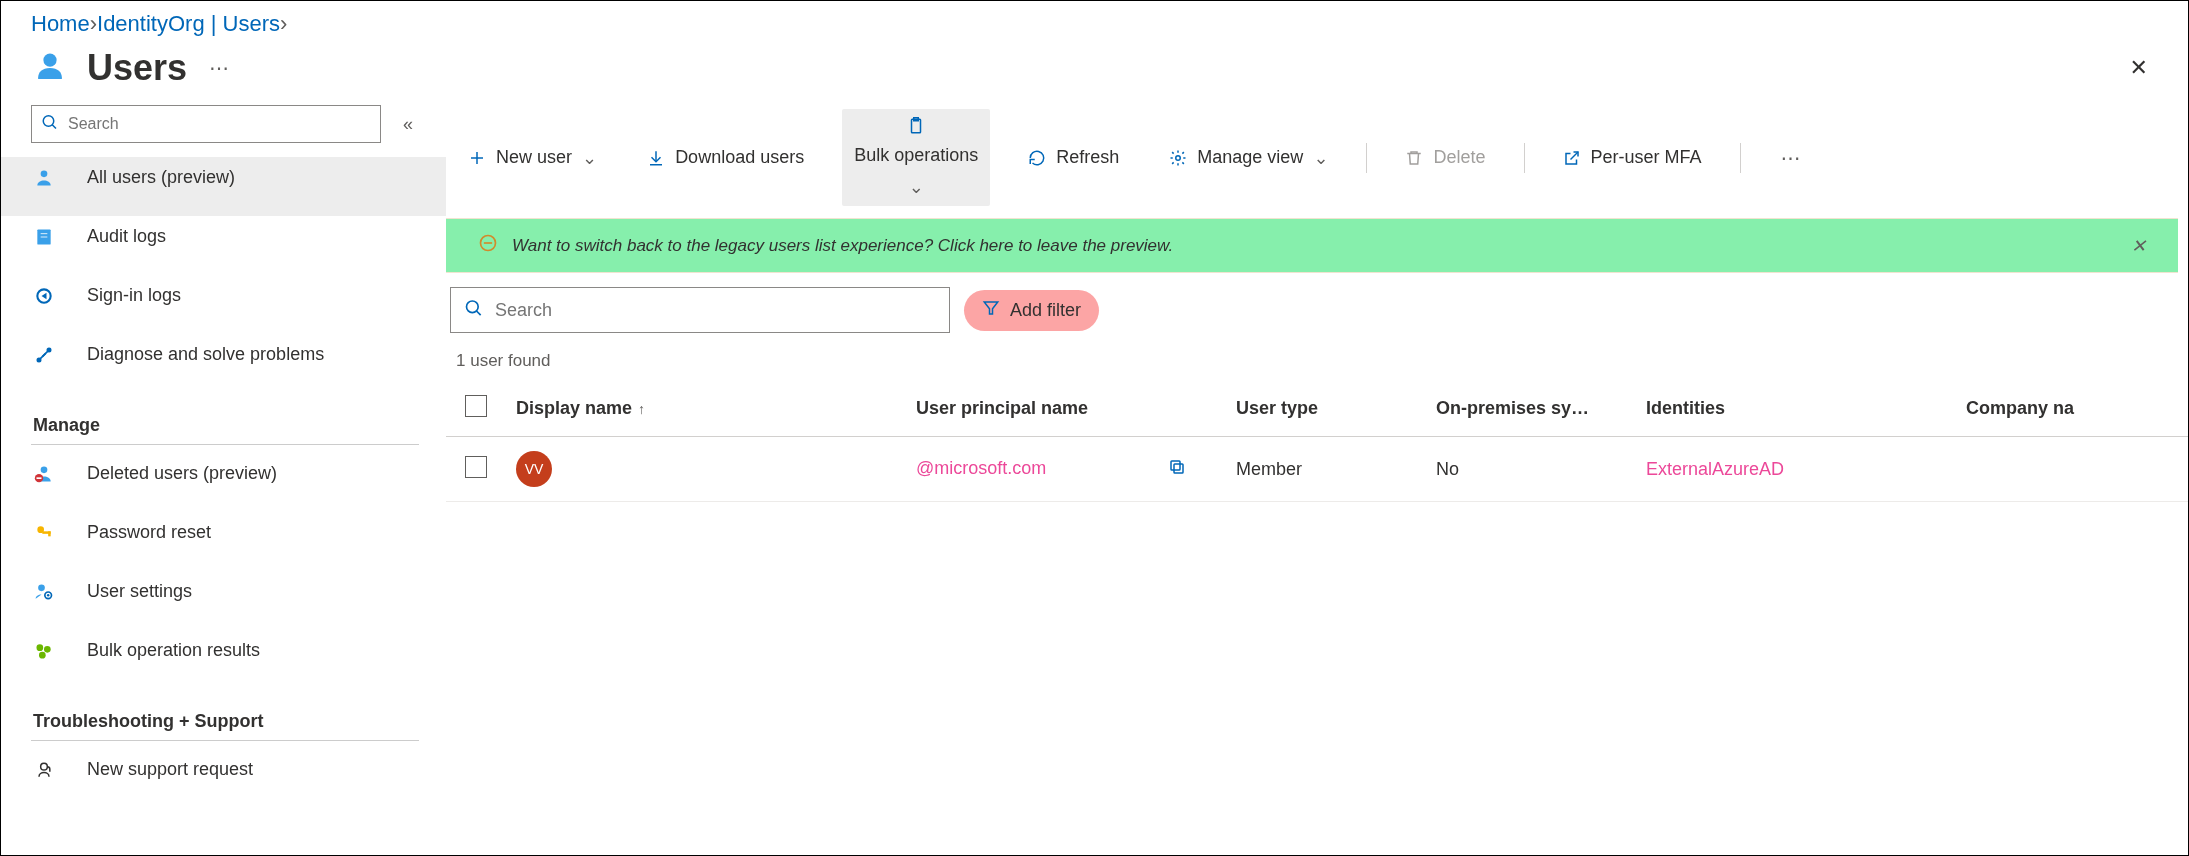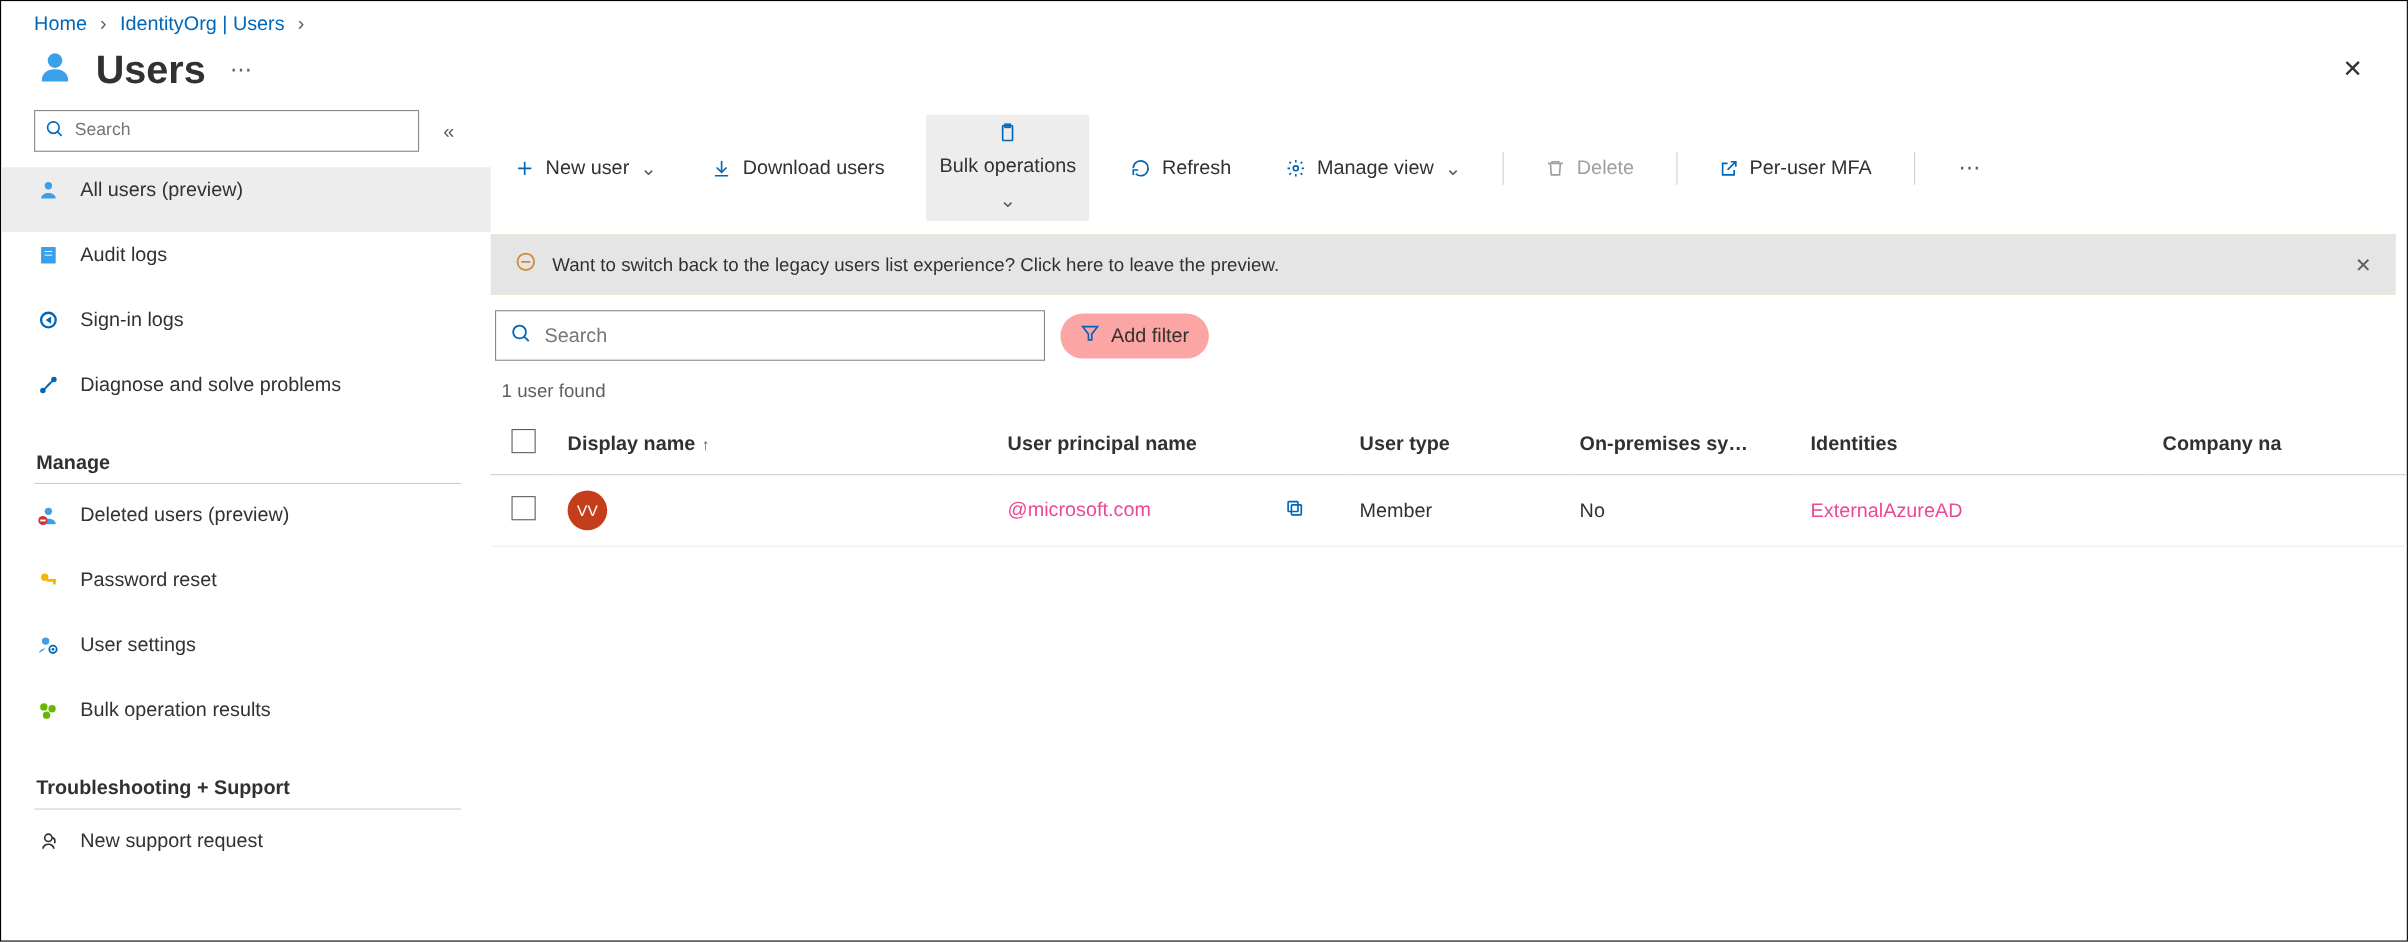--- a/index.html
+++ b/index.html
@@ -1,20 +1,20 @@
 <!DOCTYPE html>
 <html><head>
 <meta charset="utf-8">
 <style>
   * { box-sizing: border-box; margin: 0; padding: 0; font-family: 'Segoe UI', Tahoma, sans-serif; }
   body { background:#fff; color:#323130; font-size:14px; width:2189px; height:856px; border:1px solid #000; overflow:hidden; }
   a { text-decoration:none; }
 
   
-  .breadcrumb { padding:10px 30px 4px; font-size:18px; display:flex; gap:12px; align-items:center; }
+  .breadcrumb { padding:10px 30px 4px; font-size:22px; display:flex; align-items:center; }
   .breadcrumb a { color:#0067b8; }
   .breadcrumb .sep { color:#605e5c; }
 
   
   .page-header { display:flex; align-items:center; padding:6px 30px 16px; gap:18px; }
   .page-header .icon { width:38px; height:38px; }
   .page-header h1 { font-size:36px; font-weight:600; }
   .page-header .more { color:#605e5c; font-size:20px; margin-left:4px; }
   .page-header .close { margin-left:auto; margin-right:10px; font-size:22px; color:#323130; cursor:pointer; }
 
@@ -23,39 +23,39 @@
 
   
   .sidebar { width:445px; padding:0 0 0 30px; }
   .side-search-row { display:flex; align-items:center; gap:22px; }
   .side-search { position:relative; width:350px; }
   .side-search input { width:100%; height:38px; border:1px solid #8a8886; padding:0 10px 0 36px; font-size:16px; }
   .side-search .mag { position:absolute; left:10px; top:50%; transform:translateY(-50%); color:#0067b8; }
   .collapse-caret { color:#605e5c; font-size:18px; cursor:pointer; }
 
   .side-list { margin-top:14px; margin-left:-30px; }
-  .side-item { display:flex; align-items:center; gap:18px; padding:10px 0 28px 32px; font-size:18px; cursor:pointer; }
+  .side-item { display:flex; align-items:center; gap:32px; padding:10px 0 28px 32px; font-size:18px; cursor:pointer; }
   .side-item.active { background:#ededed; }
   .side-item .s-icon { width:22px; display:flex; justify-content:center; }
 
   .side-group { font-size:18px; font-weight:600; padding:22px 0 8px 2px; border-bottom:1px solid #ccc; margin:0 0 8px 0; width:388px; }
 
   
   .main { flex:1; padding-right:0; }
   .toolbar { display:flex; align-items:center; gap:26px; padding:4px 0 10px 10px; }
   .tbtn { display:flex; align-items:center; gap:10px; padding:8px 12px; font-size:18px; cursor:pointer; border-radius:2px; color:#323130; }
   .tbtn.selected { background:#ededed;flex-direction:column; }
   .tbtn.disabled { color:#a19f9d; cursor:default; }
   .tbtn .ic { color:#0067b8; display:flex; }
   .tbtn.disabled .ic { color:#a19f9d; }
   .tb-div { width:1px; height:30px; background:#d2d0ce; }
   .tb-more { color:#605e5c; font-size:20px; padding:0 14px; cursor:pointer; }
 
   
-  .banner { background:#e5e5e5; border-top:1px solid #f0e4d0; border-bottom:1px solid #f0e4d0; display:flex; align-items:center; padding:14px 22px; margin:2px 10px 14px 0; font-size:17px; }
+  .banner { background:#86efac; border-top:1px solid #f0e4d0; border-bottom:1px solid #f0e4d0; display:flex; align-items:center; padding:14px 32px; margin:2px 10px 14px 0; font-size:17px;font-style:italic; }
   .banner .bicon { color:#d18b2c; margin-right:14px; }
   .banner .bx { margin-left:auto; color:#605e5c; font-size:18px; cursor:pointer; }
 
   
   .filter-row { display:flex; align-items:center; gap:14px; padding-left:4px; }
   .main-search { position:relative; width:500px; }
   .main-search input { width:100%; height:46px; border:1px solid #8a8886; padding:0 12px 0 44px; font-size:18px; }
   .main-search .mag { position:absolute; left:14px; top:50%; transform:translateY(-50%); color:#0067b8; }
   .add-filter { display:flex; align-items:center; gap:10px; background:#fca5a5; color:#323130; padding:9px 18px; border-radius:22px; font-size:18px; cursor:pointer; }
   .add-filter .ic { color:#0067b8; }

